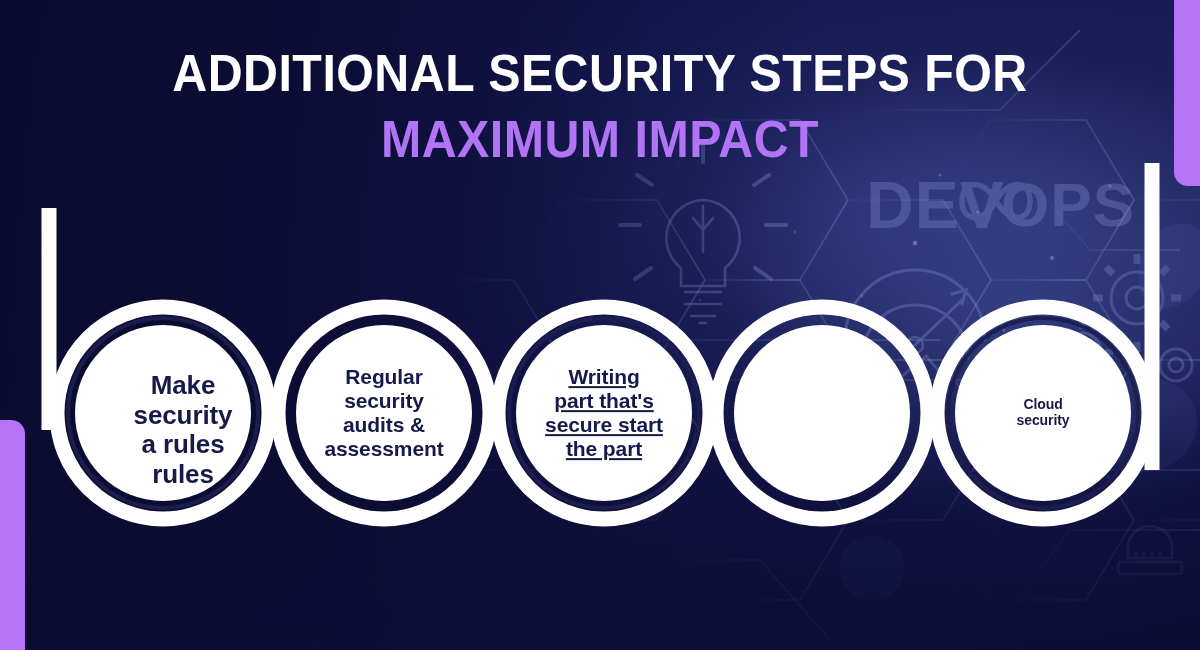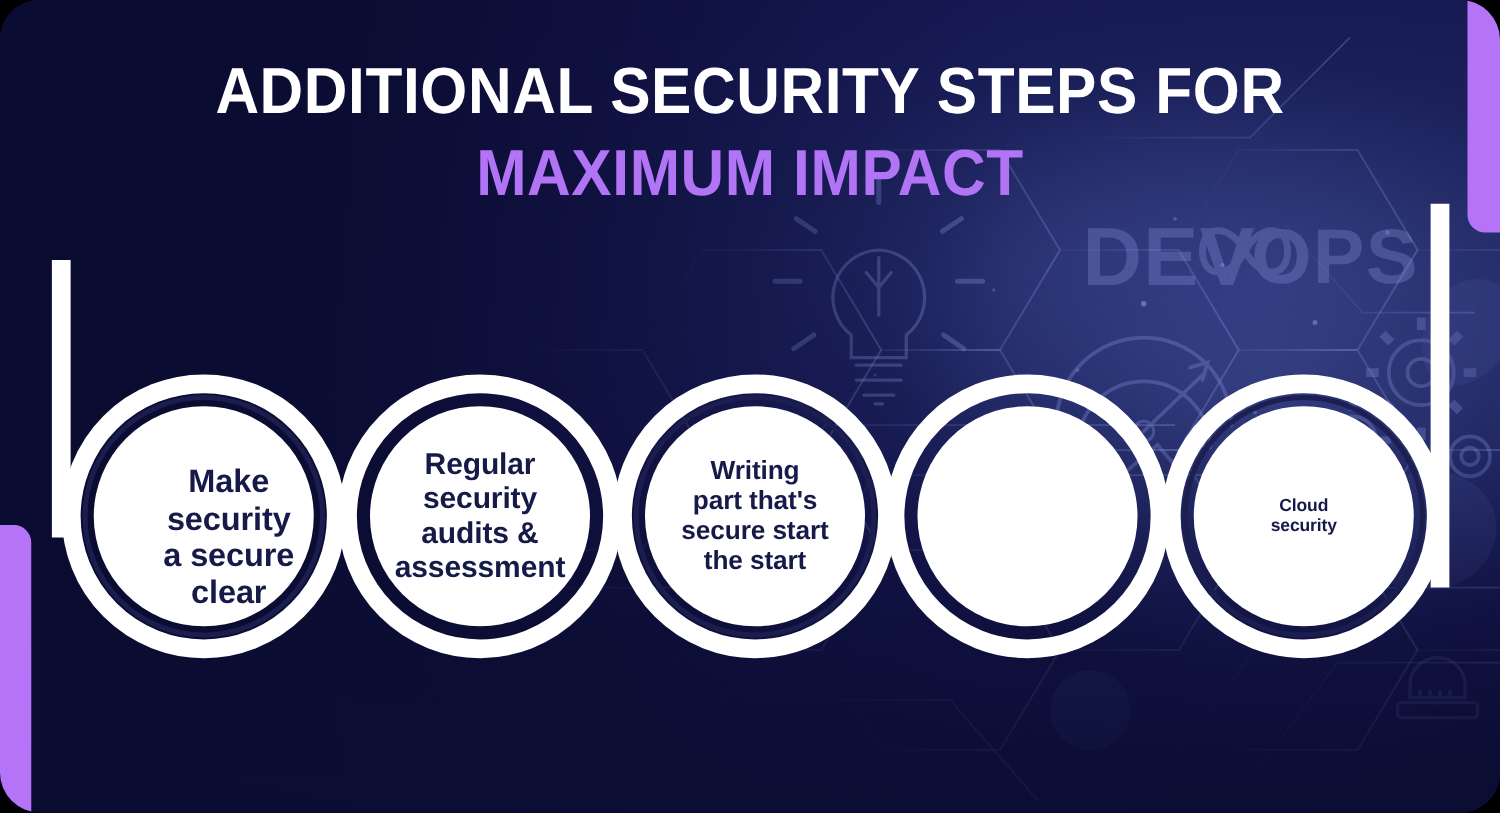--- a/index.html
+++ b/index.html
@@ -8,21 +8,20 @@
     padding: 0;
     background: #000;
   }
   #stage {
     position: relative;
     width: 1200px;
     height: 650px;
     overflow: hidden;
     font-family: "Liberation Sans", sans-serif;
     background: #0e0f3a;
-    border-radius: 32px;
   }
 
   
   .bg-base {
     position: absolute;
     inset: 0;
     background:
       radial-gradient(115% 90% at 86% 34%, #27306e 0%, #1b2059 26%, #141650 48%, #101142 70%, #0d0e37 100%),
       linear-gradient(100deg, #0c0d33 0%, #101145 45%, #151a52 72%, #1b2260 100%);
   }
@@ -320,36 +319,36 @@
       <circle cx="384" cy="413" r="88"></circle>
       <circle cx="604" cy="413" r="88"></circle>
       <circle cx="822" cy="413" r="88"></circle>
       <circle cx="1043" cy="413" r="88"></circle>
     </g>
   </svg>
 
   <div class="node-label" style="left:163px; top:430px; font-size:26px;margin-left:20px;">
     <span>Make</span><br>
     <span>security</span><br>
-    <span>a secure</span><br>
-    <span>clear</span>
-  </div>
-
-  <div class="node-label" style="left:384px; top:413px; font-size:24px;">
+    <span>a rules</span><br>
+    <span>rules</span>
+  </div>
+
+  <div class="node-label" style="left:384px; top:413px; font-size:21px;">
     <span>Regular</span><br>
     <span>security</span><br>
     <span>audits &amp;</span><br>
     <span>assessment</span>
   </div>
 
-  <div class="node-label" style="left:604px; top:413px; font-size:21px;">
+  <div class="node-label" style="left:604px; top:413px; font-size:21px;text-decoration:underline;">
     <span>Writing</span><br>
     <span>part that's</span><br>
     <span>secure start</span><br>
-    <span>the start</span>
+    <span>the part</span>
   </div>
 
 
   <div class="node-label" style="left:1043px; top:413px; font-size:14px;">
     <span>Cloud</span><br>
     <span>security</span>
   </div>
 
 </div>
 

